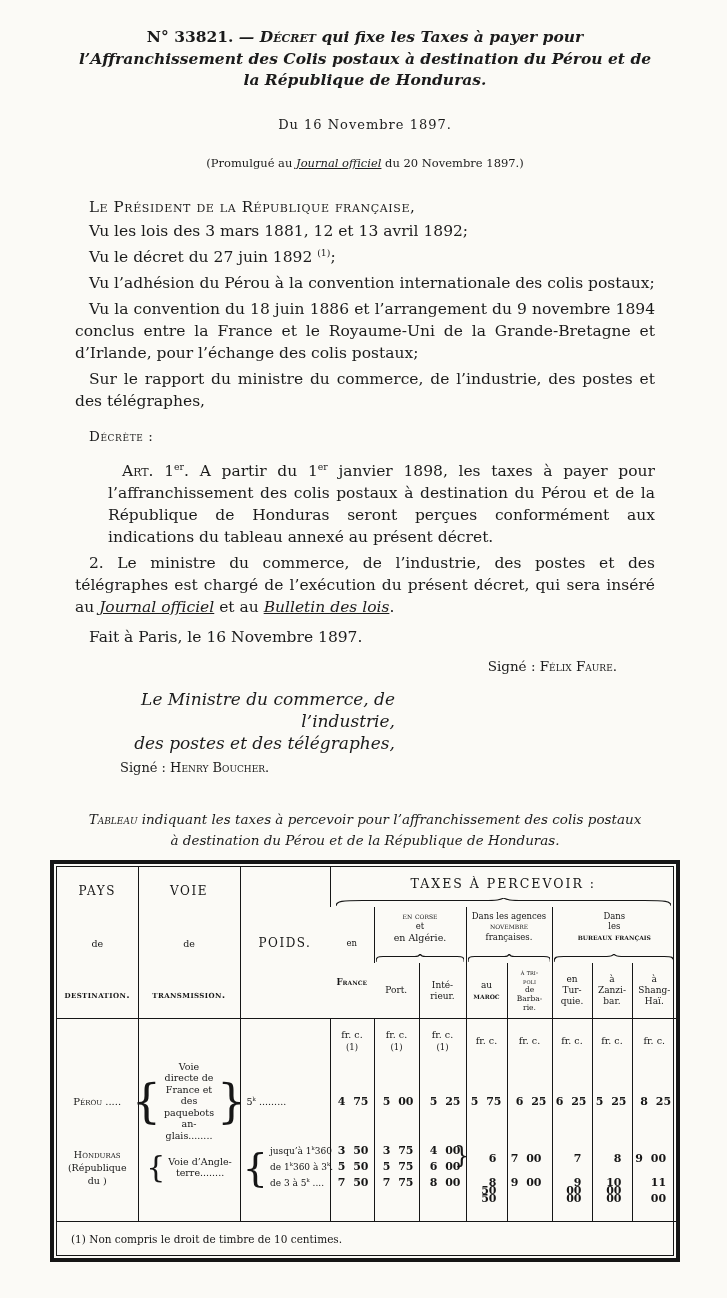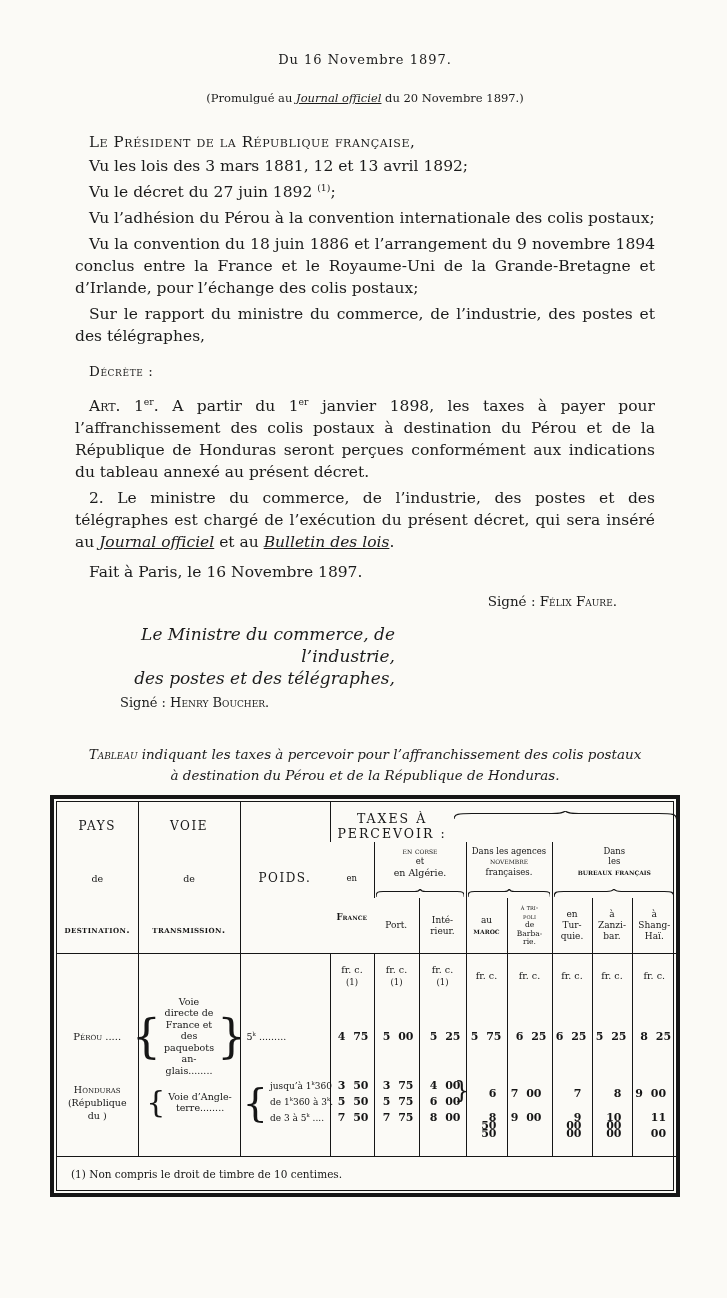--- a/index.html
+++ b/index.html
@@ -14,21 +14,21 @@
   .it { font-style:italic;text-decoration:underline; }
   sup { font-size:0.6em; line-height:0; vertical-align:super; }
 
   
   .title { text-align:center; font-style:italic; font-weight:600; font-size:15.5px; line-height:1.4; }
   .title .num { font-style:normal; font-weight:700; }
   .date-line { text-align:center; margin-top:26px; font-size:13px; letter-spacing:1px; }
   .promulg { text-align:center; margin-top:24px; font-size:11.5px; }
   .salutation { margin-top:28px; font-size:15px; letter-spacing:.6px; text-indent:14px; font-variant:small-caps; }
   .para { font-size:15.5px; line-height:1.42; text-align:justify; text-indent:14px; margin-top:4px; }
-  .mt10 { margin-top:4px; } .mt16 { margin-top:16px; }
+  .mt10 { margin-top:4px; } .mt16 { margin-top:16px;margin-left:33px; }
   .decrete { margin-top:16px; font-size:13.5px; letter-spacing:.6px; text-indent:14px; font-variant:small-caps; }
   .closing { margin-top:10px; font-size:15.5px; text-indent:14px; }
   .sig-president { text-align:right; margin:12px 38px 0 0; font-size:13.5px; }
   .minister { margin:14px 0 0 20px; width:300px; text-align:right; font-style:italic; font-size:17px; line-height:1.3; }
   .sig-minister { margin:6px 0 0 45px; font-size:13px; }
 
   
   .caption { margin-top:34px; text-align:center; font-style:italic; font-size:13.5px; line-height:1.5; }
 
   
@@ -38,21 +38,21 @@
   th,td { border-left:1px solid #161616; padding:0; font-weight:normal; text-align:center; vertical-align:middle; }
   th:first-child, td:first-child { border-left:none; }
 
   .hdr-main .stack { height:146px; display:flex; flex-direction:column; justify-content:space-between; padding:14px 0 16px; }
   .hl1 { font-size:12px; letter-spacing:1.5px; }
   .hl2 { font-size:9.5px; }
   .hl3 { font-size:10px; font-weight:600; letter-spacing:.4px;text-align:center; }
   .poids-label { font-size:12px; letter-spacing:1.5px; }
 
   .taxes-hd { height:40px; }
-  .taxes-wrap { display:flex; justify-content:space-between; height:38px; padding-top:8px; }
+  .taxes-wrap { display:flex; flex-direction:column; justify-content:space-between; height:38px; padding-top:8px; }
   .taxes-title { font-size:12.5px; letter-spacing:2px; }
   .hbrace { display:block; width:97%; height:8px; margin:0 auto; }
 
   tr.r-groups th { height:56px; }
   .grpwrap { display:flex; flex-direction:column; justify-content:space-between; height:54px; padding-top:3px; }
   .gl { font-size:8.5px; line-height:1.22; }
   .h-france .stackf { height:108px; display:flex; flex-direction:column; justify-content:space-evenly; }
   .h-france { border-bottom:1px solid #161616; }
   .hdr-main { border-bottom:1px solid #161616; }
 
@@ -85,20 +85,25 @@
   td.split .t3 { height:16px; line-height:16px; text-align:right; padding-right:5px; }
 
   tr.r-spacer td { height:28px; border-bottom:1px solid #161616; }
   tr.r-foot td { border-left:none; height:34px; text-align:left; font-size:10.5px; padding:8px 0 8px 14px; }
 </style>
 </head>
 <body>
 
 <div class="page">
 
+  <div class="title">
+    <span class="num">N° 33821.</span>
+    <span>—</span>
+    <span class="sc">Décret</span><span> qui fixe les Taxes à payer pour l’Affranchissement des Colis postaux à destination du Pérou et de la République de Honduras.</span>
+  </div>
 
   <div class="date-line">Du 16 Novembre 1897.</div>
 
   <div class="promulg">
     <span>(Promulgué au </span><span class="it">Journal officiel</span><span> du 20 Novembre 1897.)</span>
   </div>
 
   <div class="salutation">Le Président de la République française,</div>
 
   <p class="para mt10">Vu les lois des 3 mars 1881, 12 et 13 avril 1892;</p>

